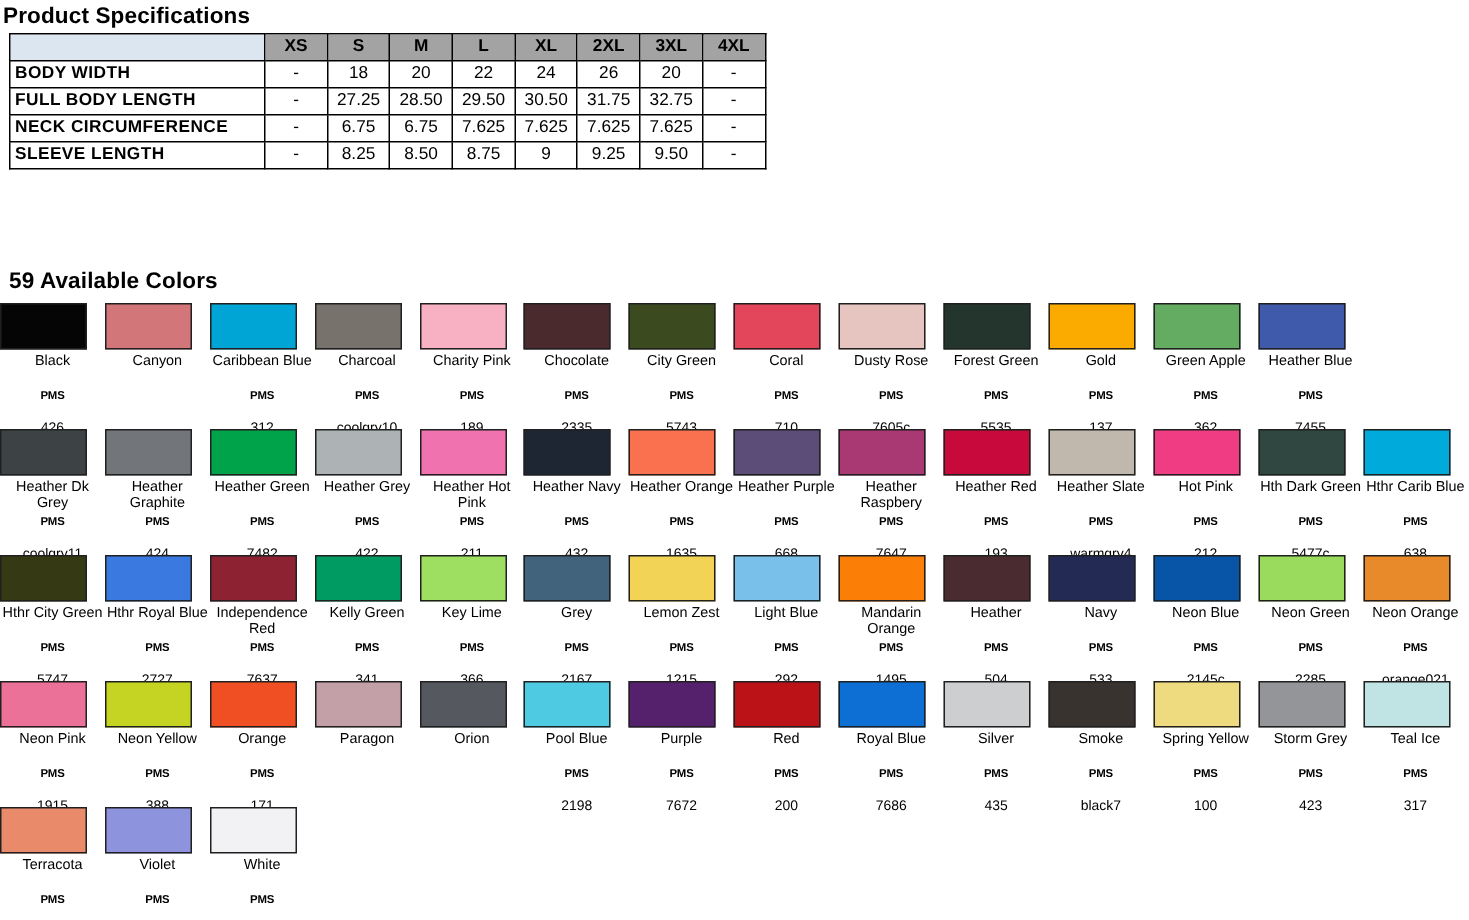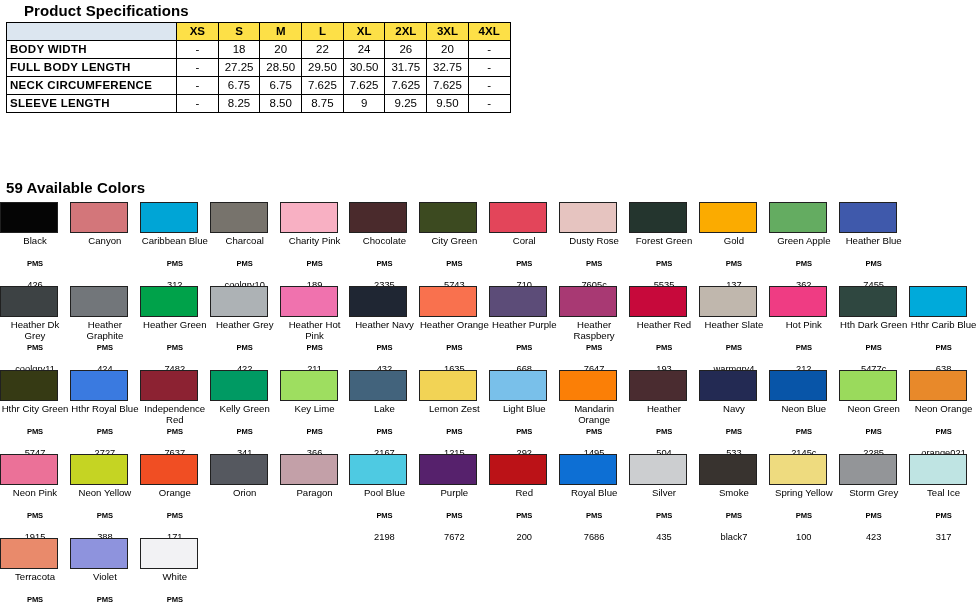--- a/index.html
+++ b/index.html
@@ -15,21 +15,21 @@
     height: 613px;
     background: #ffffff;
     overflow: hidden;
   }
 
   
   .spec-title {
     font-size: 15px;
     font-weight: bold;
     color: #000000;
-    margin: 2px 0 3px 24px;
+    margin: 2px 0 3px 2px;
     letter-spacing: 0.1px;
   }
   .spec-table-wrap {
     margin-left: 6px;
     width: 462px;
   }
   table.spec {
     border-collapse: collapse;
     width: 462px;
     table-layout: fixed;
@@ -41,21 +41,21 @@
     height: 18px;
     padding: 0 3px;
     color: #000000;
     text-align: center;
     font-weight: bold;
     line-height: 17px;
     white-space: nowrap;
     overflow: hidden;
   }
   table.spec thead td {
-    background: #fde047;
+    background: #a3a3a3;
   }
   table.spec td.rowhead {
     text-align: left;
     background: #ffffff;
     letter-spacing: 0.3px;
   }
   table.spec thead td.corner {
     text-align: left;
     background: #dce6f0;
   }
@@ -469,21 +469,21 @@
           <div class="color-cell">
             <div class="swatch" style="background: rgb(158, 222, 96);"></div>
             <div class="cname">Key Lime</div>
             <div class="pms-wrap">
               <span class="pms-label">PMS</span>
               <span class="pms-code">366</span>
             </div>
           </div>
           <div class="color-cell">
             <div class="swatch" style="background: rgb(66, 99, 124);"></div>
-            <div class="cname">Lake</div>
+            <div class="cname">Grey</div>
             <div class="pms-wrap">
               <span class="pms-label">PMS</span>
               <span class="pms-code">2167</span>
             </div>
           </div>
           <div class="color-cell">
             <div class="swatch" style="background: rgb(242, 211, 85);"></div>
             <div class="cname">Lemon Zest</div>
             <div class="pms-wrap">
               <span class="pms-label">PMS</span>
@@ -566,27 +566,27 @@
           </div>
           <div class="color-cell">
             <div class="swatch" style="background: rgb(240, 78, 35);"></div>
             <div class="cname">Orange</div>
             <div class="pms-wrap">
               <span class="pms-label">PMS</span>
               <span class="pms-code">171</span>
             </div>
           </div>
           <div class="color-cell">
+            <div class="swatch" style="background: rgb(195, 160, 168);"></div>
+            <div class="cname">Paragon</div>
+            <div class="pms-wrap"></div>
+          </div>
+          <div class="color-cell">
             <div class="swatch" style="background: rgb(85, 88, 95);"></div>
             <div class="cname">Orion</div>
-            <div class="pms-wrap"></div>
-          </div>
-          <div class="color-cell">
-            <div class="swatch" style="background: rgb(195, 160, 168);"></div>
-            <div class="cname">Paragon</div>
             <div class="pms-wrap"></div>
           </div>
           <div class="color-cell">
             <div class="swatch" style="background: rgb(78, 202, 226);"></div>
             <div class="cname">Pool Blue</div>
             <div class="pms-wrap">
               <span class="pms-label">PMS</span>
               <span class="pms-code">2198</span>
             </div>
           </div>

